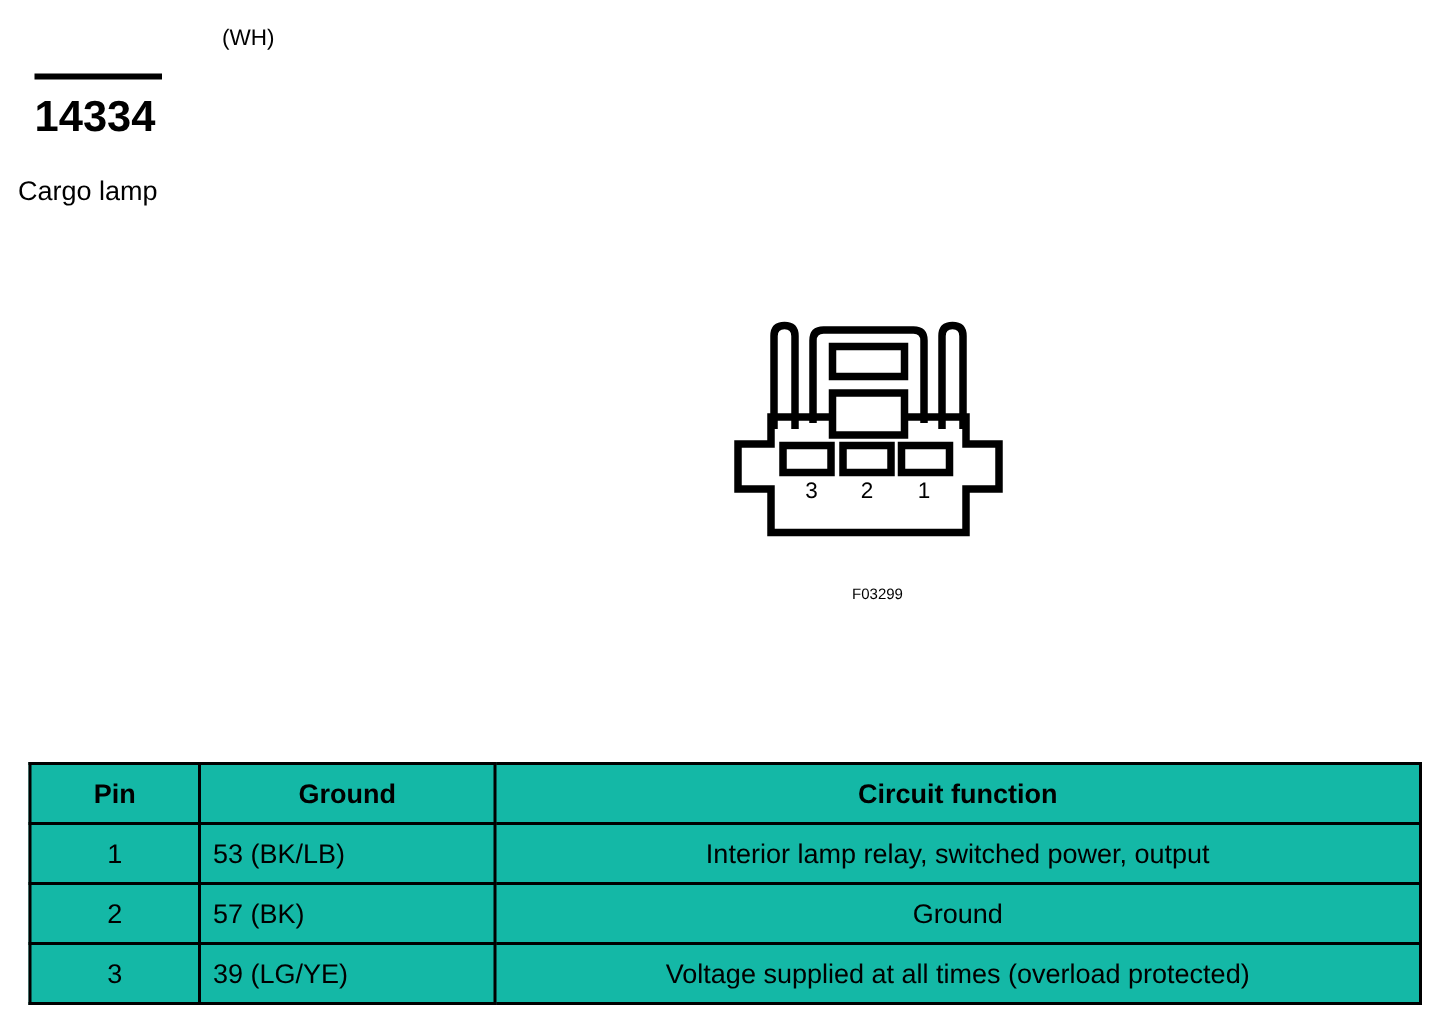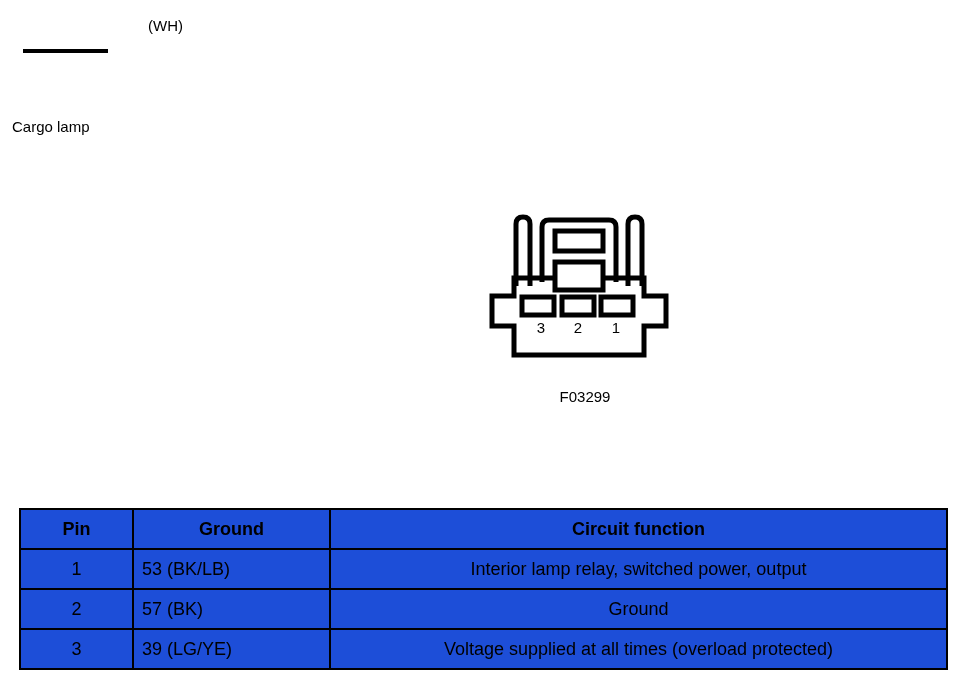--- a/index.html
+++ b/index.html
@@ -59,21 +59,21 @@
     left: 11px;
     top: 55px;
     font-size: 29px;
     font-weight: bold;
     line-height: 34px;
   }
   #component-name {
     position: absolute;
     left: 0px;
     top: 112px;
-    font-size: 15px;
+    font-size: 18px;
     font-weight: normal;
     line-height: 18px;
   }
 
   
   #connector-figure {
     position: absolute;
     left: 470px;
     top: 200px;
     width: 230px;
@@ -94,33 +94,33 @@
   #pin-label-3 { left: 61px; top: 120px; }
   #pin-label-2 { left: 98px; top: 120px; }
   #pin-label-1 { left: 136px; top: 120px; }
 
   #figure-ref {
     position: absolute;
     left: 0px;
     top: 188px;
     width: 230px;
     text-align: center;
-    font-size: 15px;
+    font-size: 10px;
     line-height: 17px;
   }
 
   
   #pin-table {
     position: absolute;
     left: 19px;
     top: 508px;
     width: 929px;
     border-collapse: collapse;
     table-layout: fixed;
-    background: #1d4ed8;
+    background: #14b8a6;
   }
   #pin-table td, #pin-table th {
     border: 2px solid #000;
     height: 38px;
     padding: 0 8px;
     font-size: 18px;
     font-weight: normal;
     vertical-align: middle;
   }
   #pin-table th {
@@ -132,20 +132,21 @@
   .col-func  { text-align: center; padding-left: 14px; }
 </style>
 </head>
 <body>
 
 <div id="header-block">
   <div id="connector-id-row">
     <div id="connector-color">(WH)</div>
   </div>
   <div id="id-underline"></div>
+  <div id="part-number">14334</div>
   <div id="component-name">Cargo lamp</div>
 </div>
 
 <div id="connector-figure">
   <svg id="connector-svg" width="230" height="185" viewBox="0 0 230 185">
 
     <path d="M 44 96
              L 22 96
              L 22 126
              L 44 126

